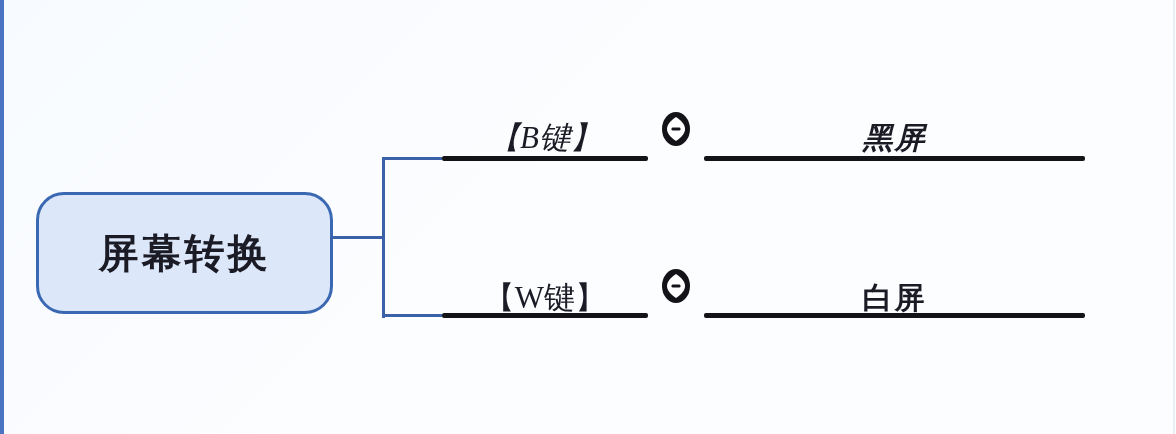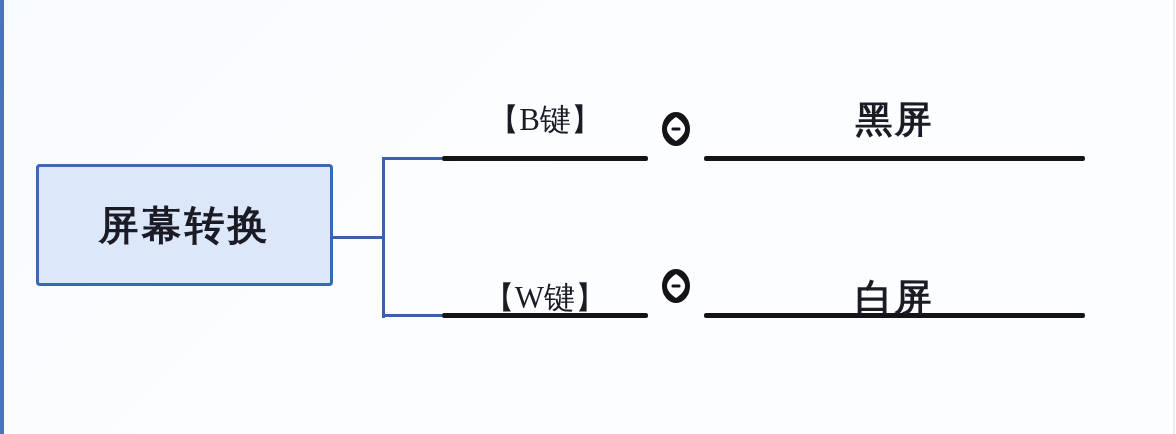--- a/index.html
+++ b/index.html
@@ -24,46 +24,46 @@
   }
   .left-strip{
     position:absolute;left:0;top:0;width:4px;height:434px;
     background:var(--accent-strip);
   }
   .right-edge{
     position:absolute;right:1px;top:0;width:2px;height:434px;
     background:#e9eef6;
   }
   .root-node{
-    position:absolute;left:36px;top:164px;width:291px;height:116px;
+    position:absolute;left:36px;top:192px;width:291px;height:116px;
     background:var(--node-fill);
     border:3px solid var(--node-border);
-    border-radius:4px;
+    border-radius:28px;
     display:flex;align-items:center;justify-content:center;
     font-size:40px;font-weight:700;color:var(--text);
     letter-spacing:3px;
   }
   .conn{position:absolute;background:var(--connector);}
   .conn-root{left:330px;top:236px;width:54px;height:3px;}
   .conn-vert{left:382px;top:157px;width:3px;height:161px;}
   .conn-top-h{left:382px;top:157px;width:60px;height:3px;}
   .conn-bot-h{left:382px;top:314px;width:60px;height:3px;}
   .bline{position:absolute;height:5px;background:var(--line);border-radius:2px;}
   .b1-l1{left:442px;top:156px;width:206px;}
   .b1-l2{left:704px;top:156px;width:381px;}
   .b2-l1{left:442px;top:313px;width:206px;}
   .b2-l2{left:704px;top:313px;width:381px;}
   .tlabel{
     position:absolute;height:48px;line-height:48px;
     text-align:center;color:var(--text);
     white-space:nowrap;
   }
   .key-label{left:442px;width:206px;font-size:31px;font-weight:400;}
-  .result-label{left:704px;width:381px;font-size:37px;font-weight:700;letter-spacing:2px;}
-  .row1 .tlabel{top:96px;}
+  .result-label{left:704px;width:381px;font-size:30px;font-weight:700;letter-spacing:2px;}
+  .row1 .tlabel{top:114px;font-style:italic;}
   .row2 .tlabel{top:274px;}
   .marker{
     position:absolute;width:30px;height:36px;left:661px;
   }
   .row1 .marker{top:111px;}
   .row2 .marker{top:268px;}
   .marker svg{display:block;width:30px;height:36px;}
 </style>
 </head>
 <body>

